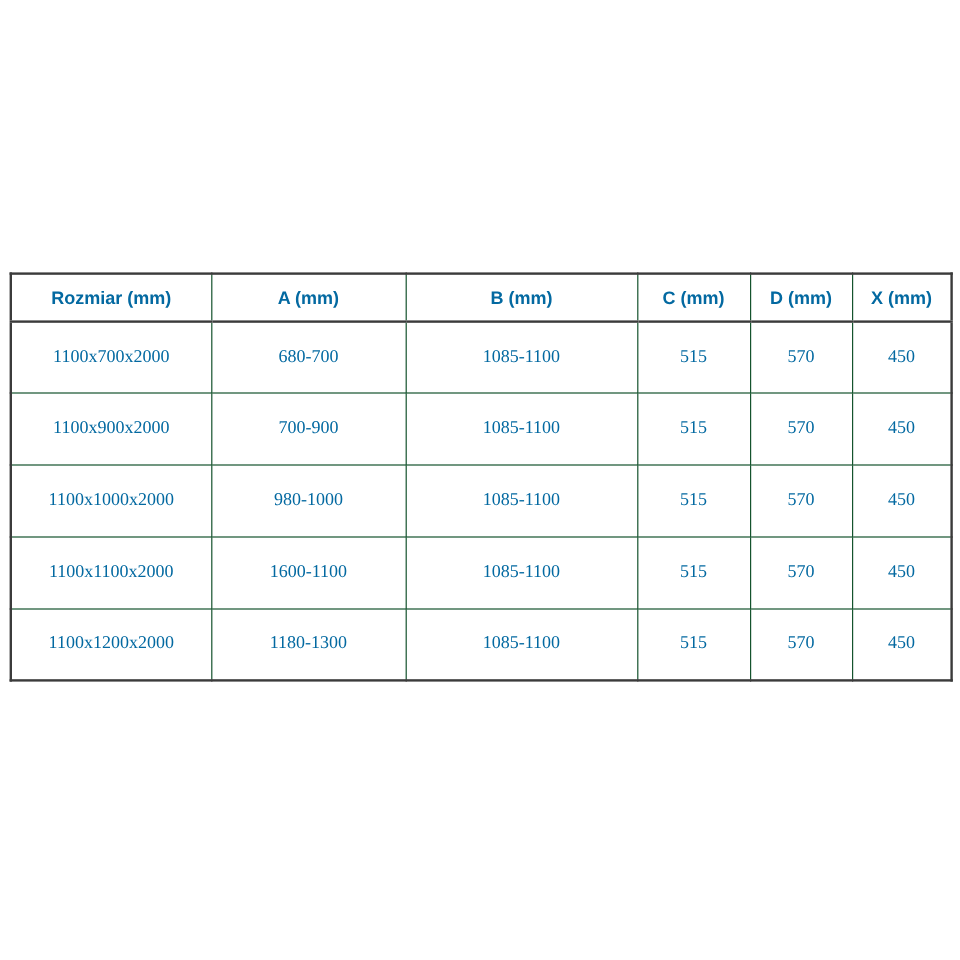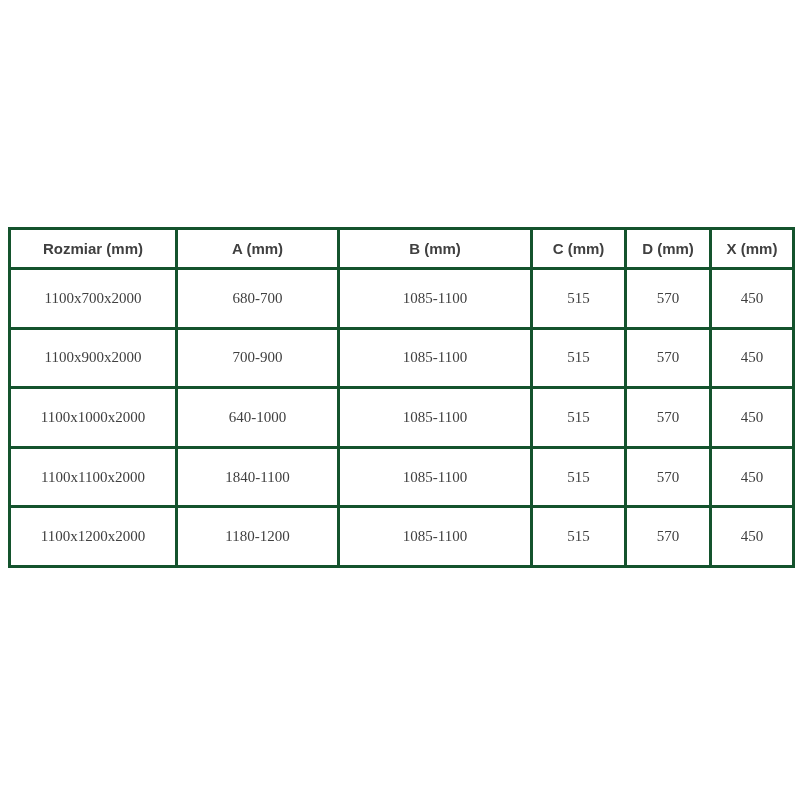--- a/index.html
+++ b/index.html
@@ -23,25 +23,25 @@
     left: 8px;
     width: 784px;
     height: 341px;
     border-collapse: collapse;
     table-layout: fixed;
     background: #ffffff;
     border: 2px solid #3b3b3b;
   }
   table.dim-table th,
   table.dim-table td {
-    border: 3px solid #14532d;
+    border: 1px solid #14532d;
     text-align: center;
     vertical-align: middle;
     padding: 0 4px;
-    color: #404040;
+    color: #0369a1;
     font-size: 15px;
     line-height: 1;
     white-space: nowrap;
     overflow: hidden;
   }
   table.dim-table thead tr {
     height: 40px;
   }
   table.dim-table th {
     font-weight: bold;
@@ -94,37 +94,37 @@
         <tr>
           <td>1100x900x2000</td>
           <td>700-900</td>
           <td>1085-1100</td>
           <td>515</td>
           <td>570</td>
           <td>450</td>
         </tr>
         <tr>
           <td>1100x1000x2000</td>
-          <td>640-1000</td>
+          <td>980-1000</td>
           <td>1085-1100</td>
           <td>515</td>
           <td>570</td>
           <td>450</td>
         </tr>
         <tr>
           <td>1100x1100x2000</td>
-          <td>1840-1100</td>
+          <td>1600-1100</td>
           <td>1085-1100</td>
           <td>515</td>
           <td>570</td>
           <td>450</td>
         </tr>
         <tr>
           <td>1100x1200x2000</td>
-          <td>1180-1200</td>
+          <td>1180-1300</td>
           <td>1085-1100</td>
           <td>515</td>
           <td>570</td>
           <td>450</td>
         </tr>
       </tbody>
   </table>
 </div>
 
 </body></html>

